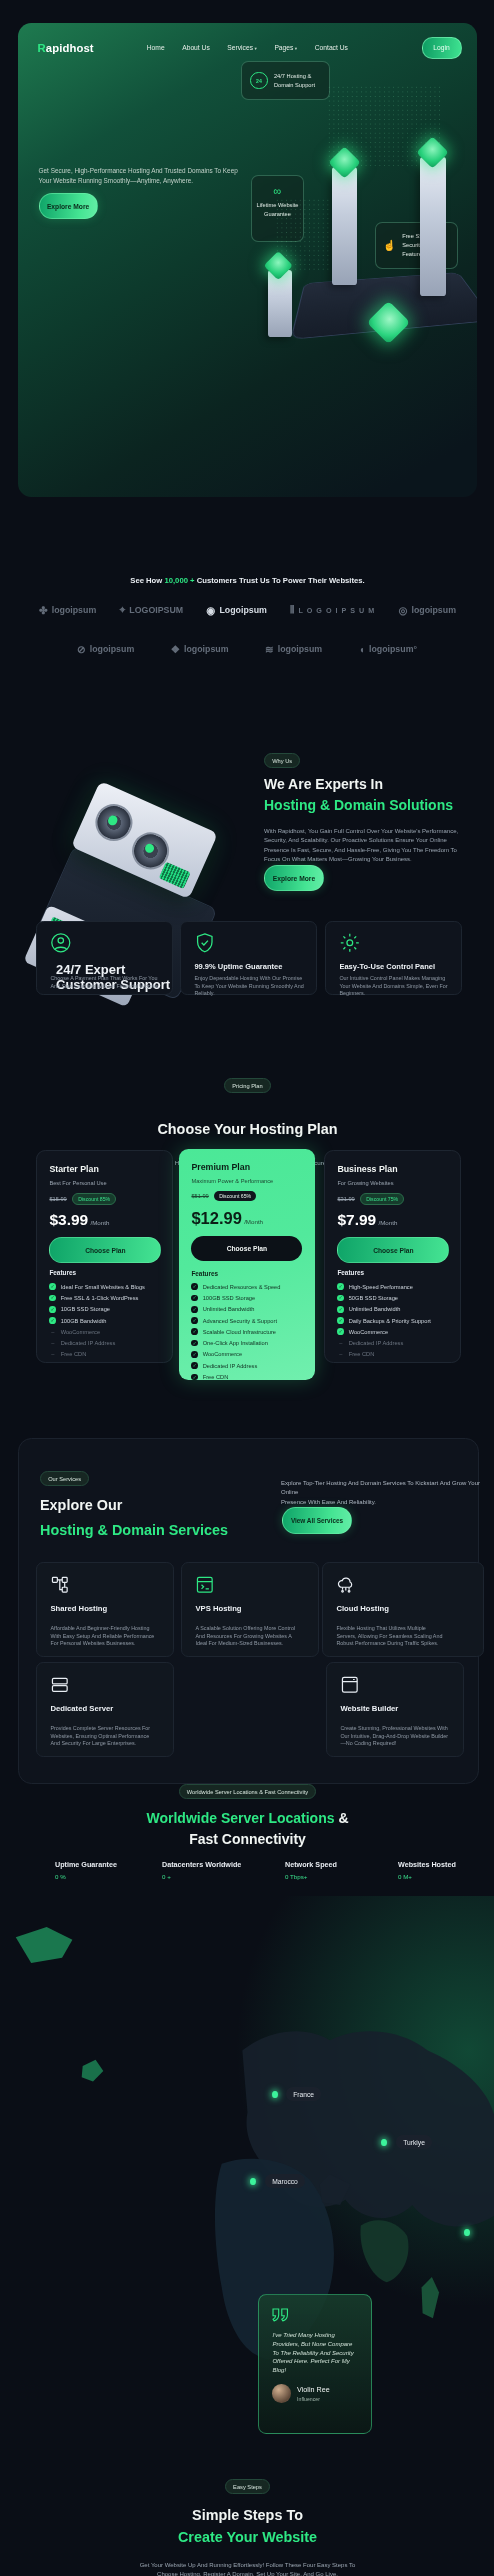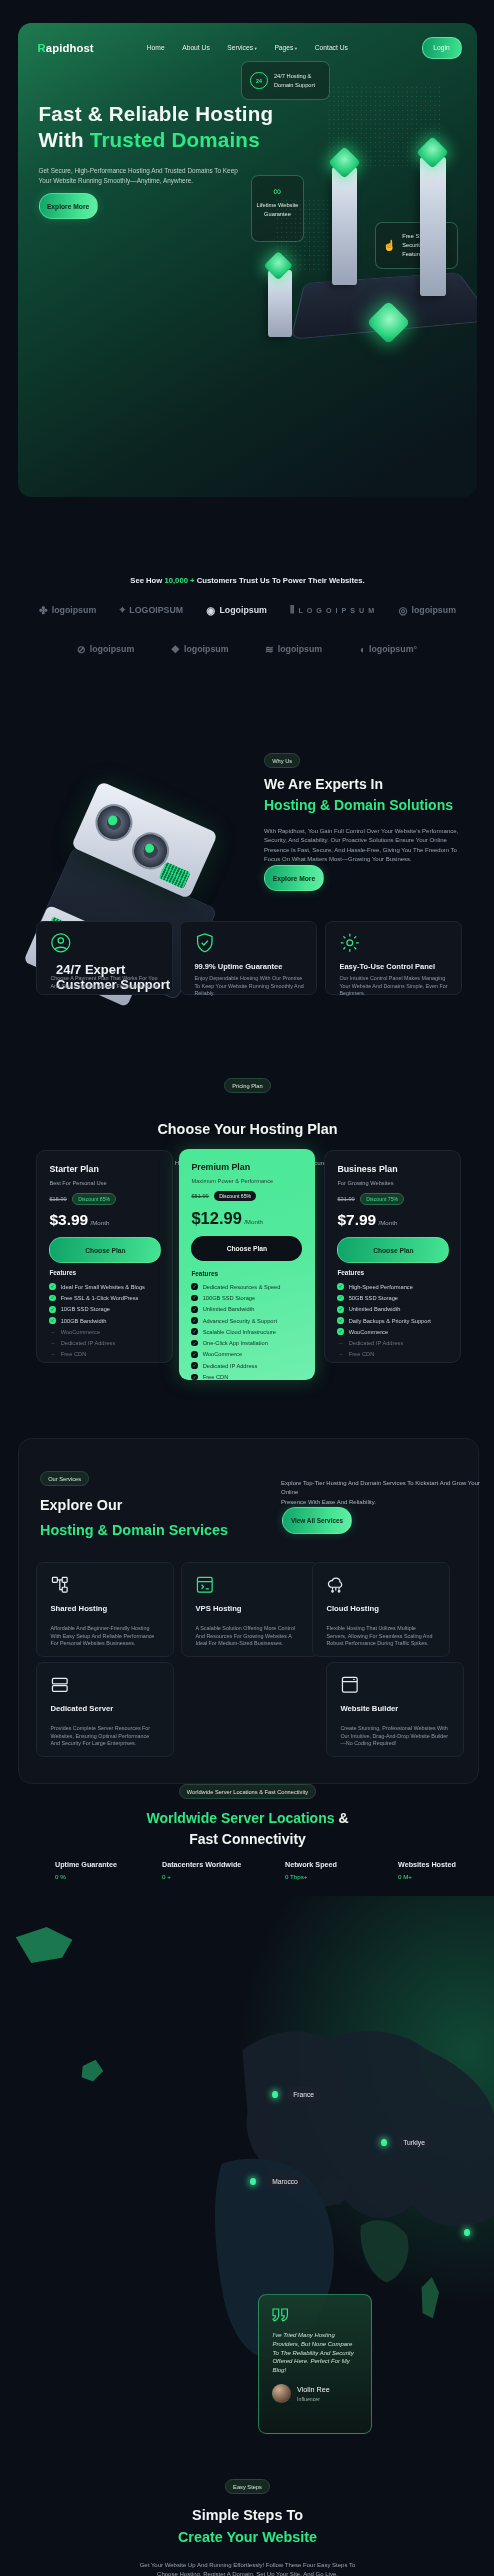--- a/index.html
+++ b/index.html
@@ -84,24 +84,20 @@
       <div style="flex:1;display:flex;justify-content:center;align-items:center;margin-left:-20.6px;">
         <span class="nav-link">Home</span>
         <span class="nav-link">About Us</span>
         <span class="nav-link"><span>Services</span><span class="caret">▾</span></span>
         <span class="nav-link"><span>Pages</span><span class="caret">▾</span></span>
         <span class="nav-link">Contact Us</span>
       </div>
       <div class="login-btn">Login</div>
     </div>
 
-    <h1 class="abs hero-h1" style="left:20.6px;top:78px;">
-      <span>Fast &amp; Reliable Hosting</span><br>
-      <span>With </span><span class="grn">Trusted Domains</span>
-    </h1>
     <p class="abs" style="left:20.6px;top:143px;font-size:6.4px;line-height:10.3px;color:#c3d2ca;">
       <span>Get Secure, High-Performance Hosting And Trusted Domains To Keep</span><br><span>Your Website Running Smoothly—Anytime, Anywhere.</span>
     </p>
     <div class="abs btn-grn" style="left:20.6px;top:170px;width:57px;height:24px;font-size:6.7px;">Explore More</div>
 
     <div class="abs float-card" style="left:223px;top:38px;width:89px;height:39px;display:flex;align-items:center;gap:6.2px;padding:0 8.2px;box-sizing:border-box;">
       <span class="ic-ring">24</span>
       <span style="font-size:5.7px;line-height:8.2px;">
         <span>24/7 Hosting &amp;</span><br><span>Domain Support</span>
       </span>
@@ -396,21 +392,21 @@
   </div>
   <div class="svc-card" style="left:181px;top:1562px;">
     <svg width="19.6" height="19.6" viewBox="0 0 24 24" style="position:absolute;left:13.4px;top:12.4px;" fill="none" stroke="#2ee884" stroke-width="1.5">
         <rect x="3" y="3" width="18" height="18" rx="2"></rect>
         <path d="M3 8h18M7 5.5h.01M10 5.5h.01"></path>
         <path d="M8 12l2.5 2.5L8 17M13 17h4"></path>
       </svg>
     <div class="abs svc-title grn" style="left:13.4px;top:41px;">VPS Hosting</div>
     <div class="abs svc-desc" style="left:13.4px;top:62px;width:109px;">A Scalable Solution Offering More Control And Resources For Growing Websites A Ideal For Medium-Sized Businesses.</div>
   </div>
-  <div class="svc-card" style="left:312px;top:1562px;">
+  <div class="svc-card" style="left:322px;top:1562px;padding-left:24px;">
     <svg width="19.6" height="19.6" viewBox="0 0 24 24" style="position:absolute;left:13.4px;top:12.4px;" fill="none" stroke="#e8edf3" stroke-width="1.5">
         <path d="M7 15a4 4 0 1 1 .5-7.97A5 5 0 0 1 17.2 8.6 3.5 3.5 0 0 1 17 15z"></path>
         <path d="M8 15v3M12 15v4M16 15v3"></path>
         <circle cx="8" cy="20" r="1"></circle>
         <circle cx="16" cy="20" r="1"></circle>
       </svg>
     <div class="abs svc-title" style="left:13.4px;top:41px;">Cloud Hosting</div>
     <div class="abs svc-desc" style="left:13.4px;top:62px;width:109px;">Flexible Hosting That Utilizes Multiple Servers, Allowing For Seamless Scaling And Robust Performance During Traffic Spikes.</div>
   </div>
 

